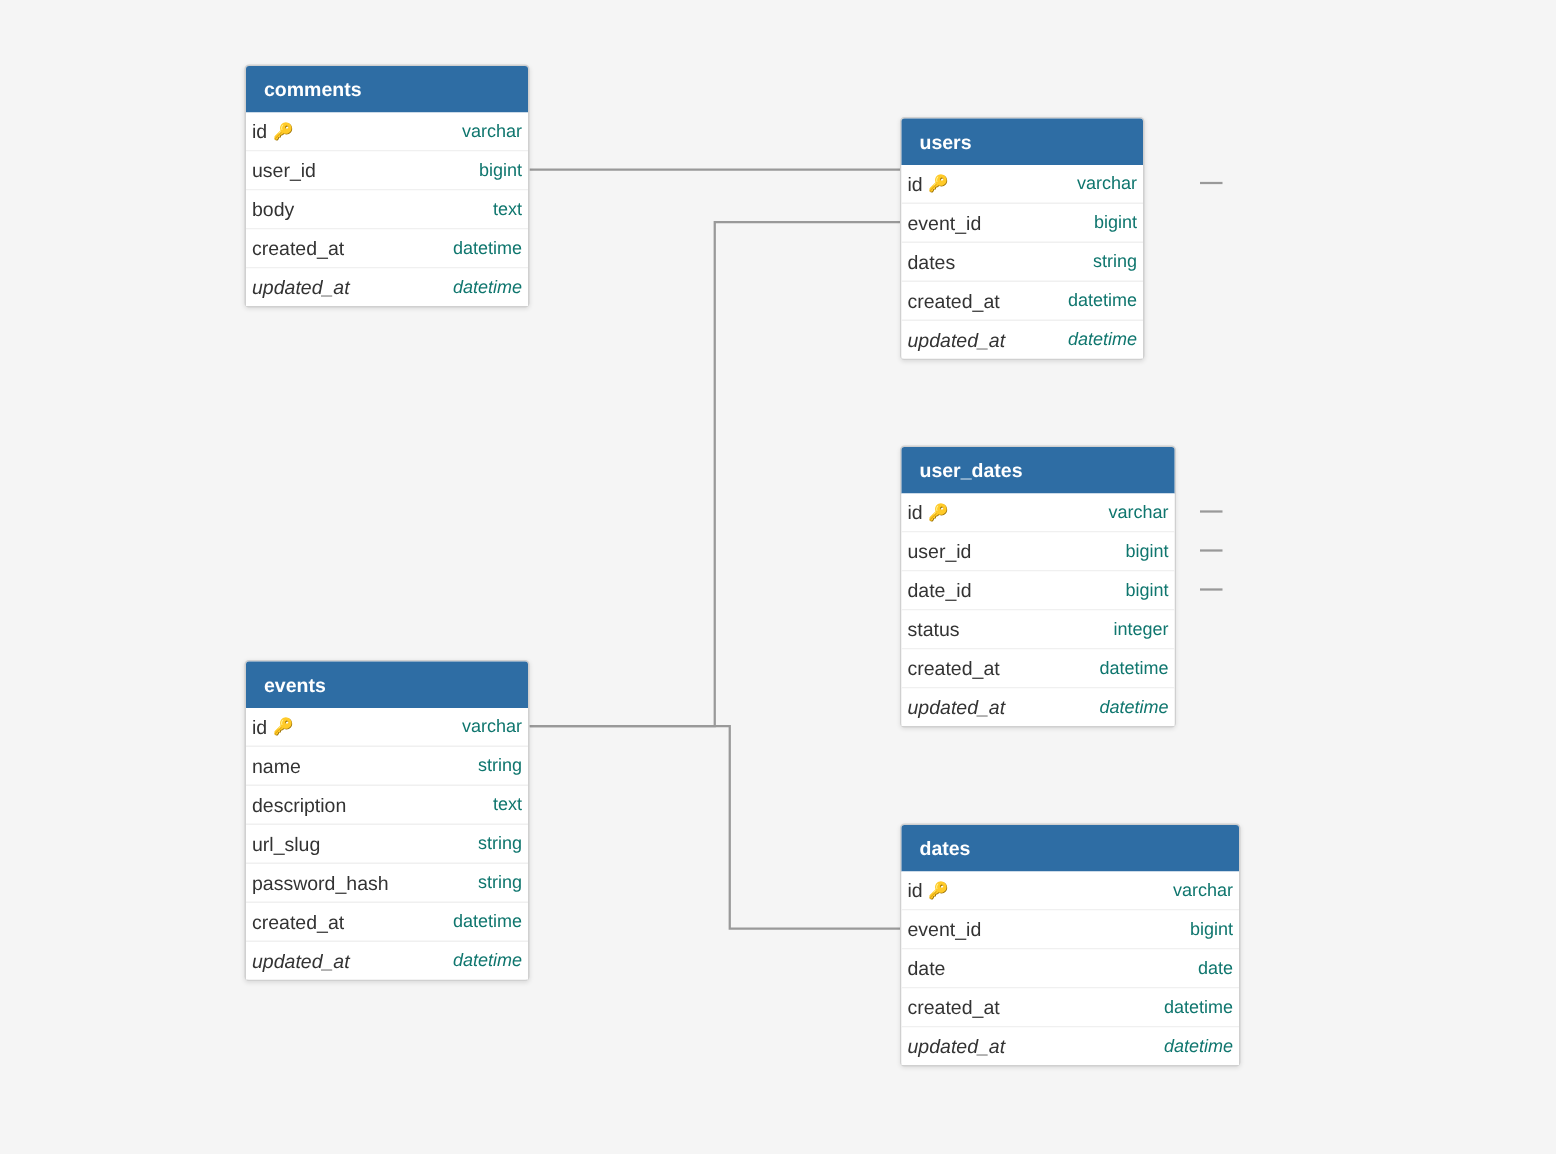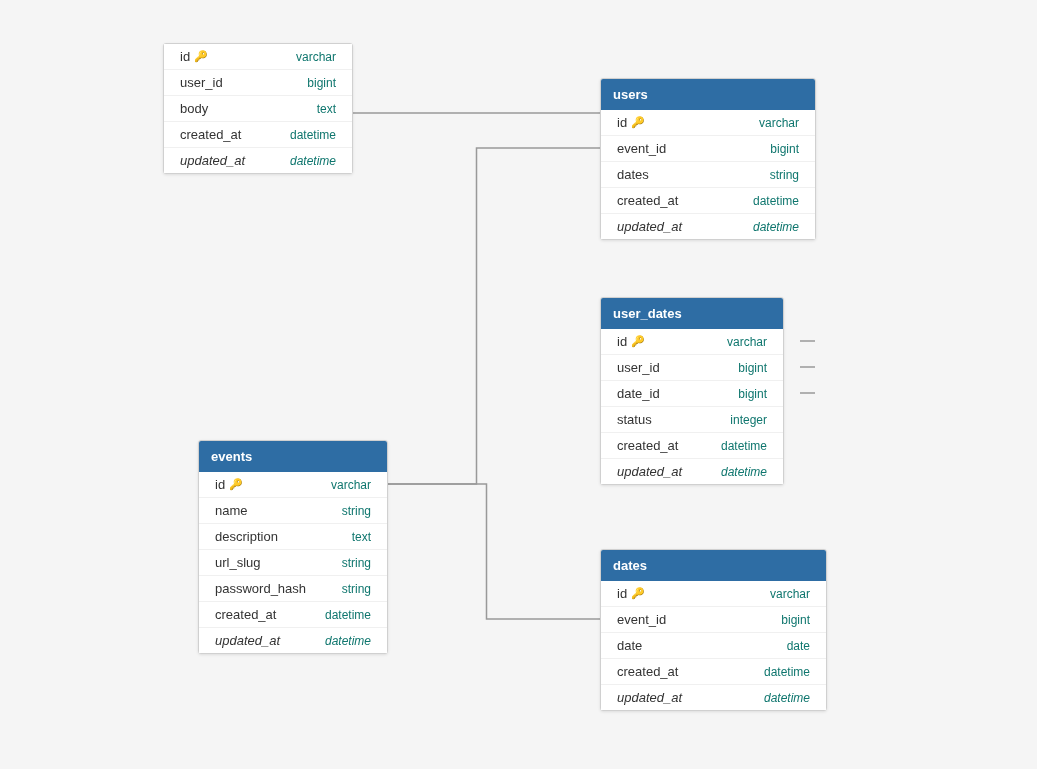--- a/index.html
+++ b/index.html
@@ -29,22 +29,22 @@
       background: #2e6da4;
       color: #fff;
       font-weight: bold;
       padding: 8px 12px;
       font-size: 13px;
       border-radius: 2px 2px 0 0;
     }
     .table-row {
       display: flex;
       justify-content: space-between;
-      align-items: center;
-      padding: 5px 16px;
+      align-items: flex-start;
+      padding: 5px 4px;
       border-bottom: 1px solid #f0f0f0;
       background: #fff;
     }
     .table-row:last-child {
       border-bottom: none;
       font-style: italic;
     }
     .table-row.pk-row {
       background: #fff;
     }
@@ -87,20 +87,23 @@
       <path d="M600,148 L476.5,148 L476.5,484 L353,484" stroke="#999" stroke-width="1.5" fill="none"></path>
       <path d="M353,484 L486.5,484 L486.5,619 L600,619" stroke="#999" stroke-width="1.5" fill="none"></path>
       <line x1="800" y1="367" x2="815" y2="367" stroke="#999" stroke-width="1.5"></line>
       <line x1="800" y1="393" x2="815" y2="393" stroke="#999" stroke-width="1.5"></line>
       <line x1="800" y1="122" x2="815" y2="122" stroke="#999" stroke-width="1.5"></line>
       <line x1="800" y1="341" x2="815" y2="341" stroke="#999" stroke-width="1.5"></line>
       <line x1="800" y1="593" x2="815" y2="593" stroke="#999" stroke-width="1.5"></line>
     </svg>
 
   <div class="db-table" style="left:163px; top:43px; width:190px;">
+    <div class="table-header">
+      <span>comments</span>
+    </div>
     <div class="table-row pk-row">
       <span class="col-name">
         <span>id</span>
         <span class="key-icon">🔑</span>
       </span>
       <span class="col-type">varchar</span>
     </div>
     <div class="table-row">
       <span class="col-name">user_id</span>
       <span class="col-type">bigint</span>
@@ -112,21 +115,21 @@
     <div class="table-row">
       <span class="col-name">created_at</span>
       <span class="col-type">datetime</span>
     </div>
     <div class="table-row">
       <span class="col-name">updated_at</span>
       <span class="col-type">datetime</span>
     </div>
   </div>
 
-  <div class="db-table" style="left:600px; top:78px; width:216px;">
+  <div class="db-table" style="left:600px; top:78px; width:163px;">
     <div class="table-header">
       <span>users</span>
     </div>
     <div class="table-row pk-row">
       <span class="col-name">
         <span>id</span>
         <span class="key-icon">🔑</span>
       </span>
       <span class="col-type">varchar</span>
     </div>
@@ -174,21 +177,21 @@
     <div class="table-row">
       <span class="col-name">created_at</span>
       <span class="col-type">datetime</span>
     </div>
     <div class="table-row">
       <span class="col-name">updated_at</span>
       <span class="col-type">datetime</span>
     </div>
   </div>
 
-  <div class="db-table" style="left:163px; top:440px; width:190px;margin-left:35px;">
+  <div class="db-table" style="left:163px; top:440px; width:190px;">
     <div class="table-header">
       <span>events</span>
     </div>
     <div class="table-row pk-row">
       <span class="col-name">
         <span>id</span>
         <span class="key-icon">🔑</span>
       </span>
       <span class="col-type">varchar</span>
     </div>

